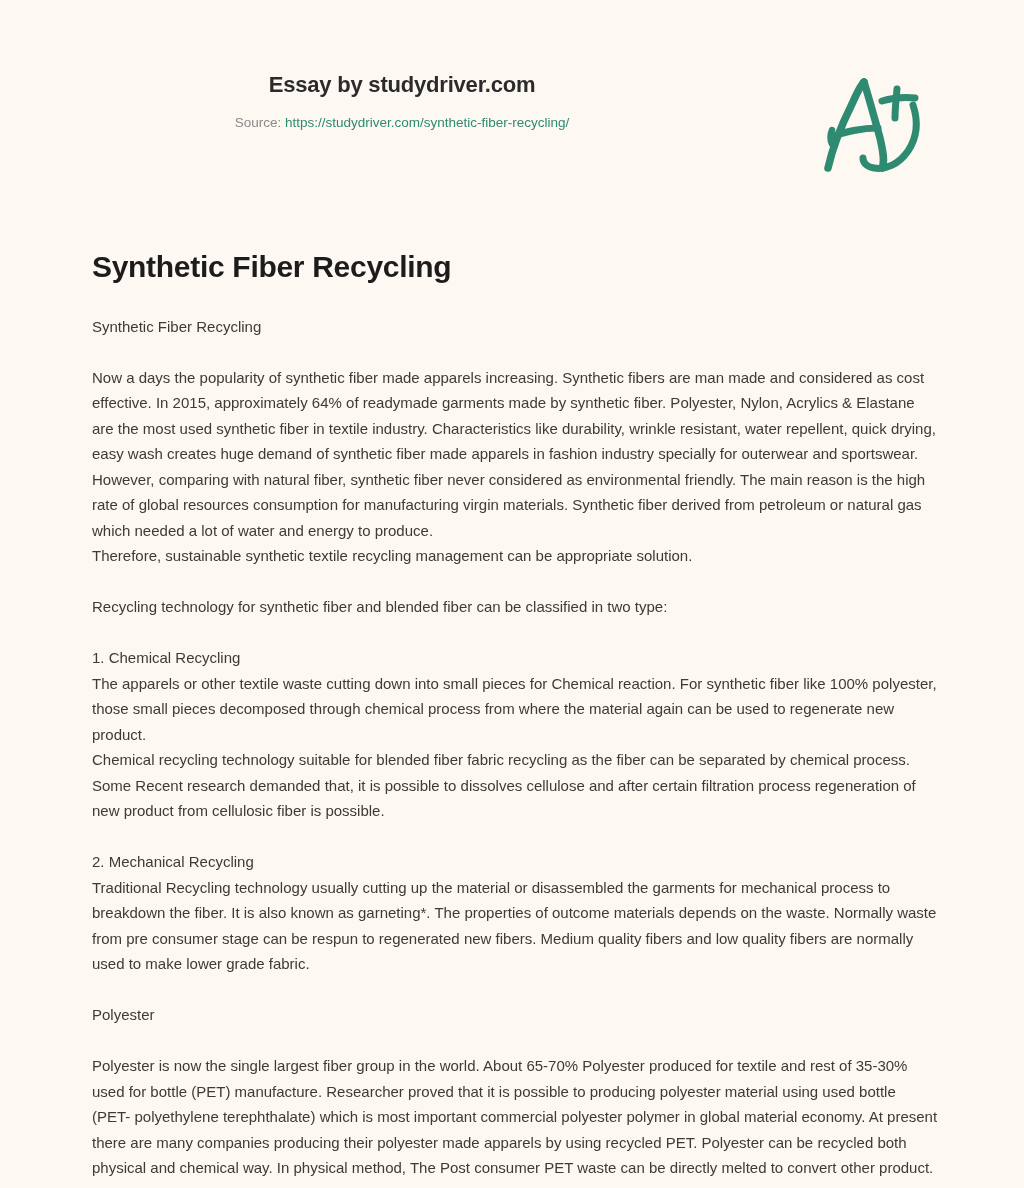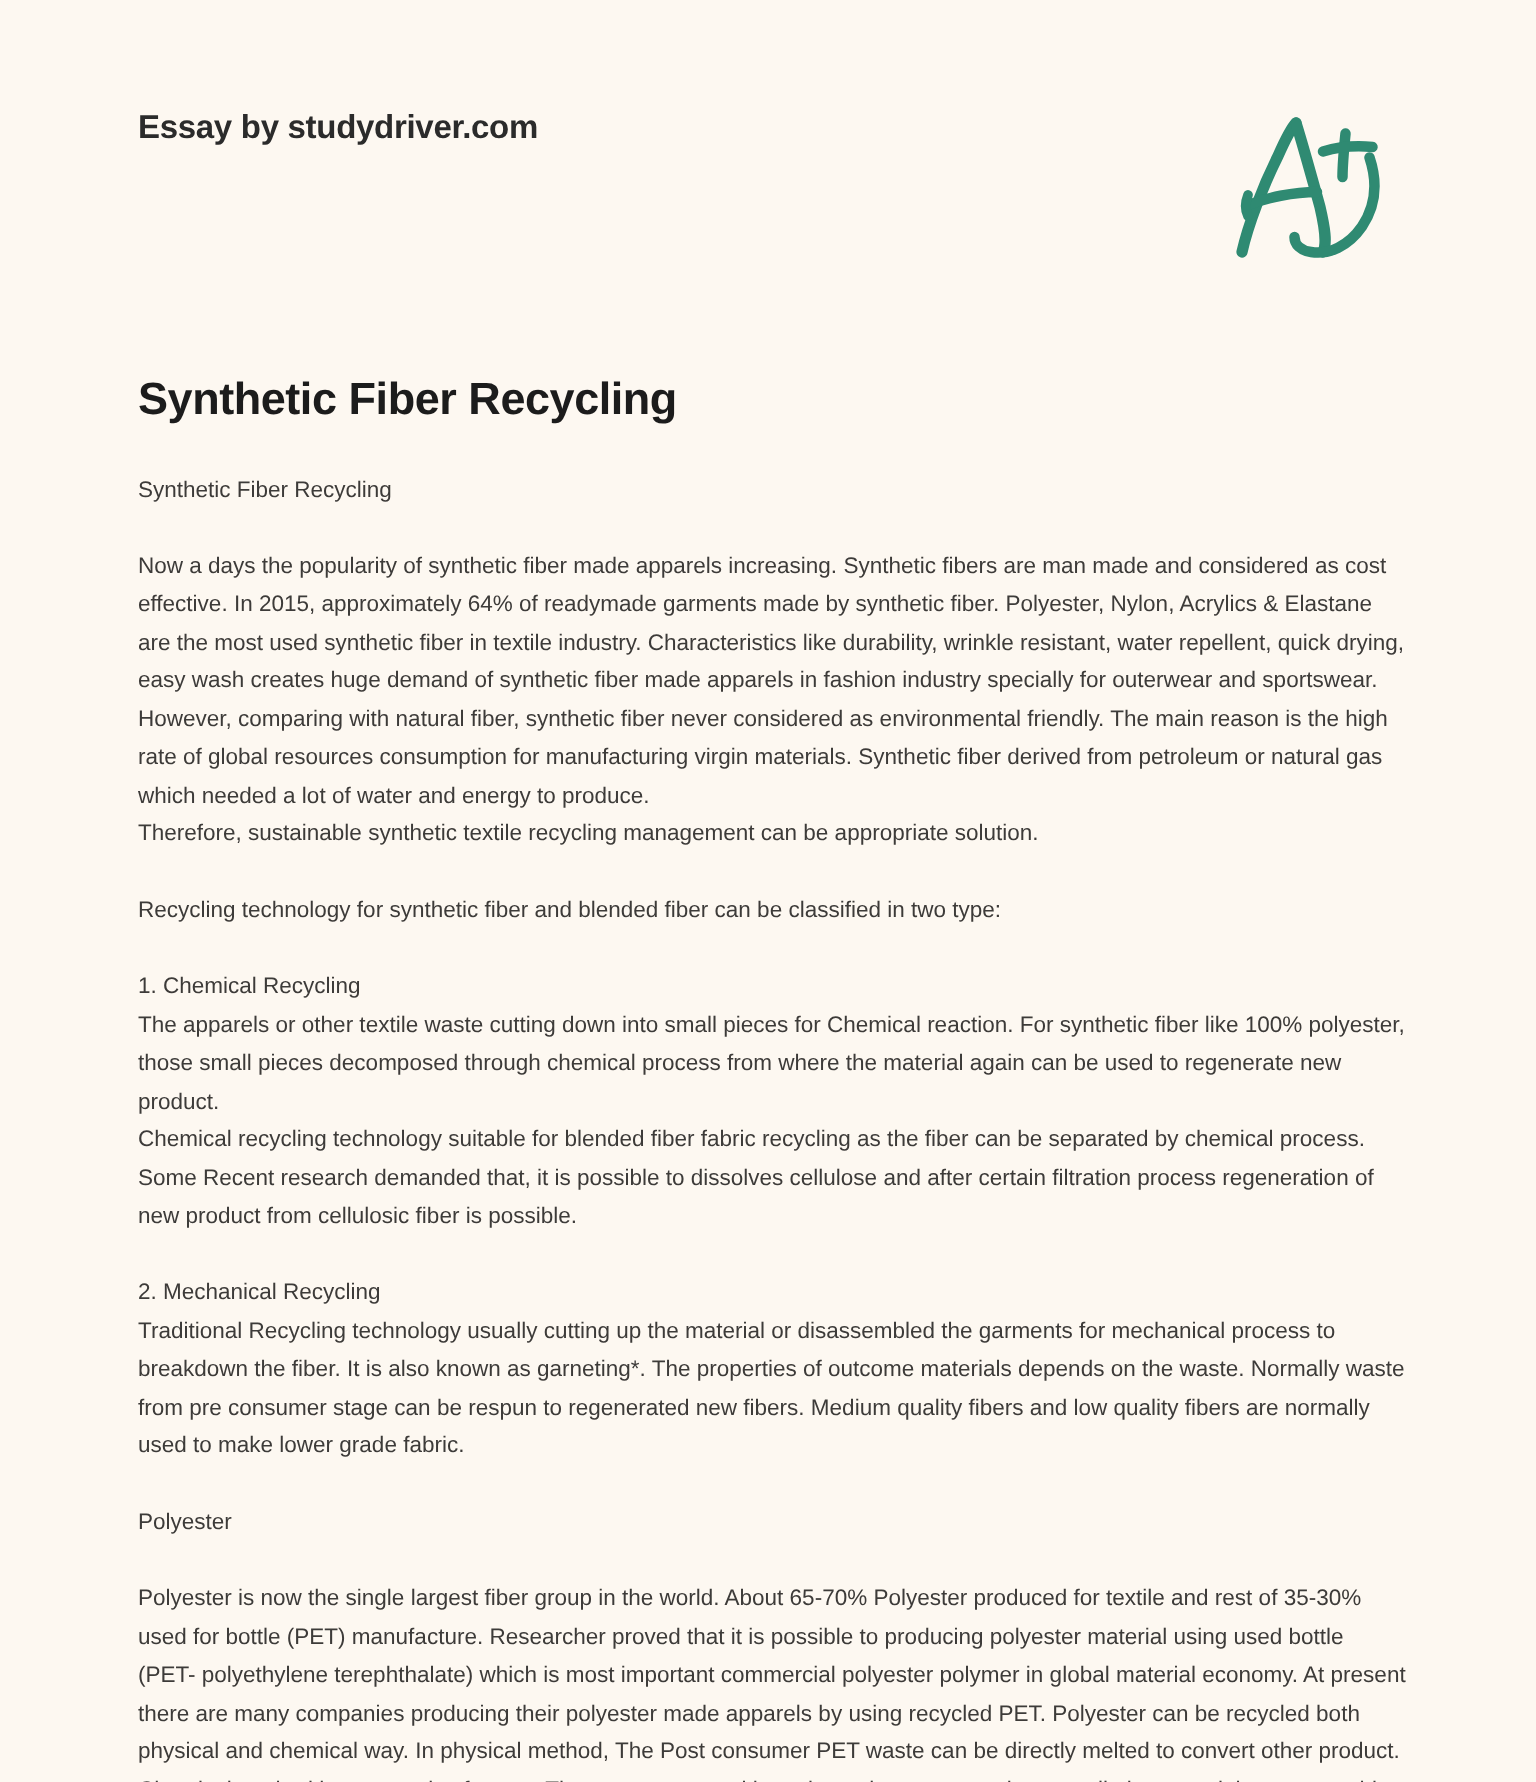--- a/index.html
+++ b/index.html
@@ -24,20 +24,21 @@
     box-sizing: border-box;
   }
 
   
   .header {
     position: absolute;
     left: 0;
     top: 0;
     width: 1024px;
     height: 200px;
+    text-align: center;
   }
 
   .brand-block {
     position: absolute;
     left: 92px;
     top: 72px;
     width: 620px;
   }
 
   .brand-title {
@@ -109,20 +110,24 @@
 </head>
 <body>
 
 <div class="page">
 
   <div class="header">
 
     <div class="brand-block">
       <div class="brand-title">Essay by studydriver.com</div>
 
+      <div class="source-line">
+        <span class="source-label">Source:</span>
+        <a class="source-url" href="#">https://studydriver.com/synthetic-fiber-recycling/</a>
+      </div>
     </div>
 
     <div class="logo">
       <svg viewBox="0 0 120 104" xmlns="http://www.w3.org/2000/svg">
         <g fill="none" stroke="#2f8a72" stroke-linecap="round" stroke-linejoin="round">
 
           <path d="M16 96 C20 78, 30 52, 40 32 C44 23, 48 14, 52 10" stroke-width="7.5"></path>
 
           <path d="M52 10 C57 26, 63 48, 68 66 C71 79, 73 90, 70 96" stroke-width="7.5"></path>
 

